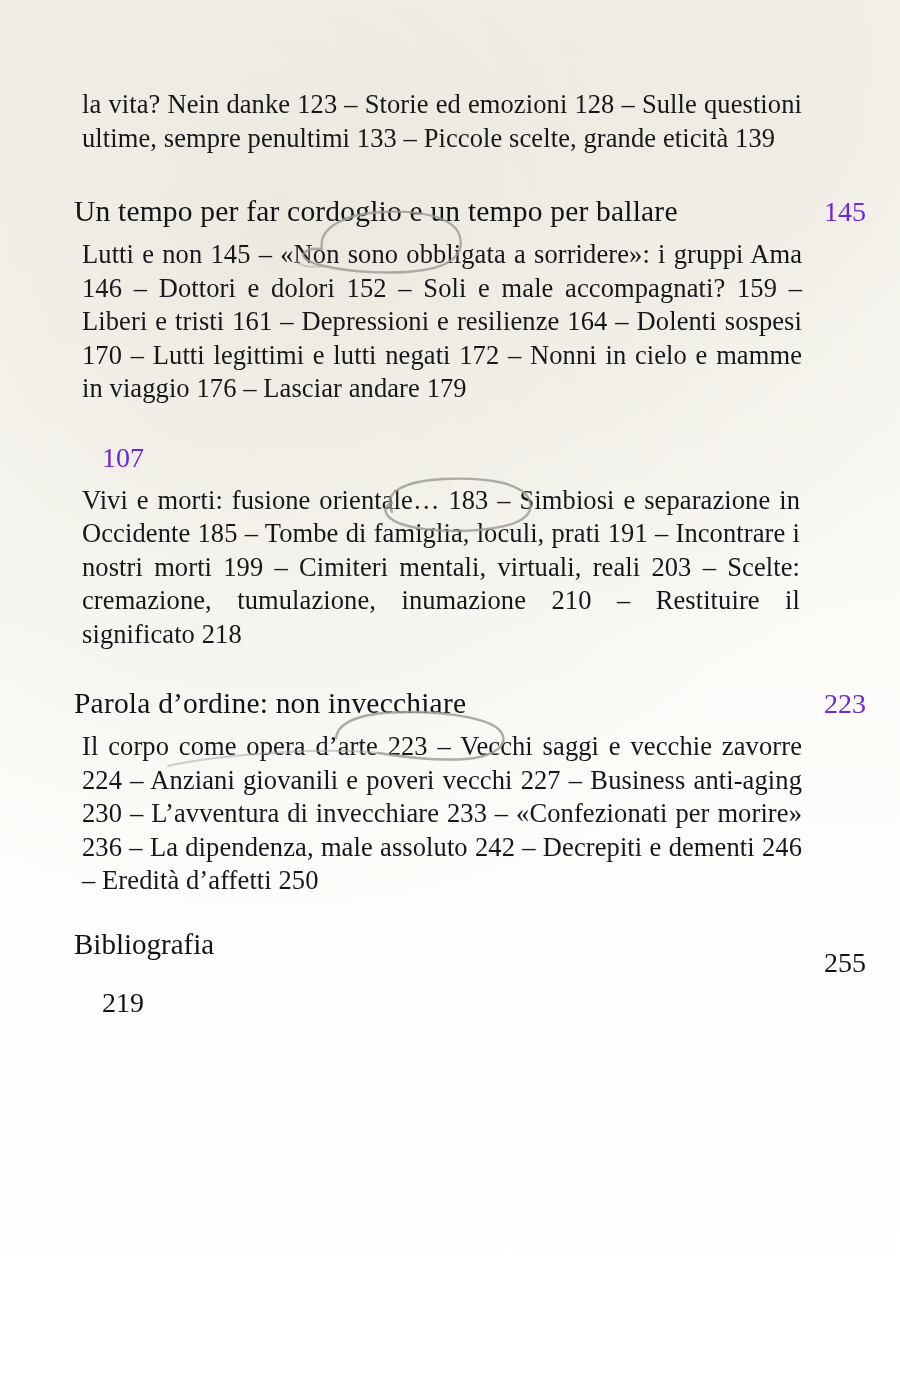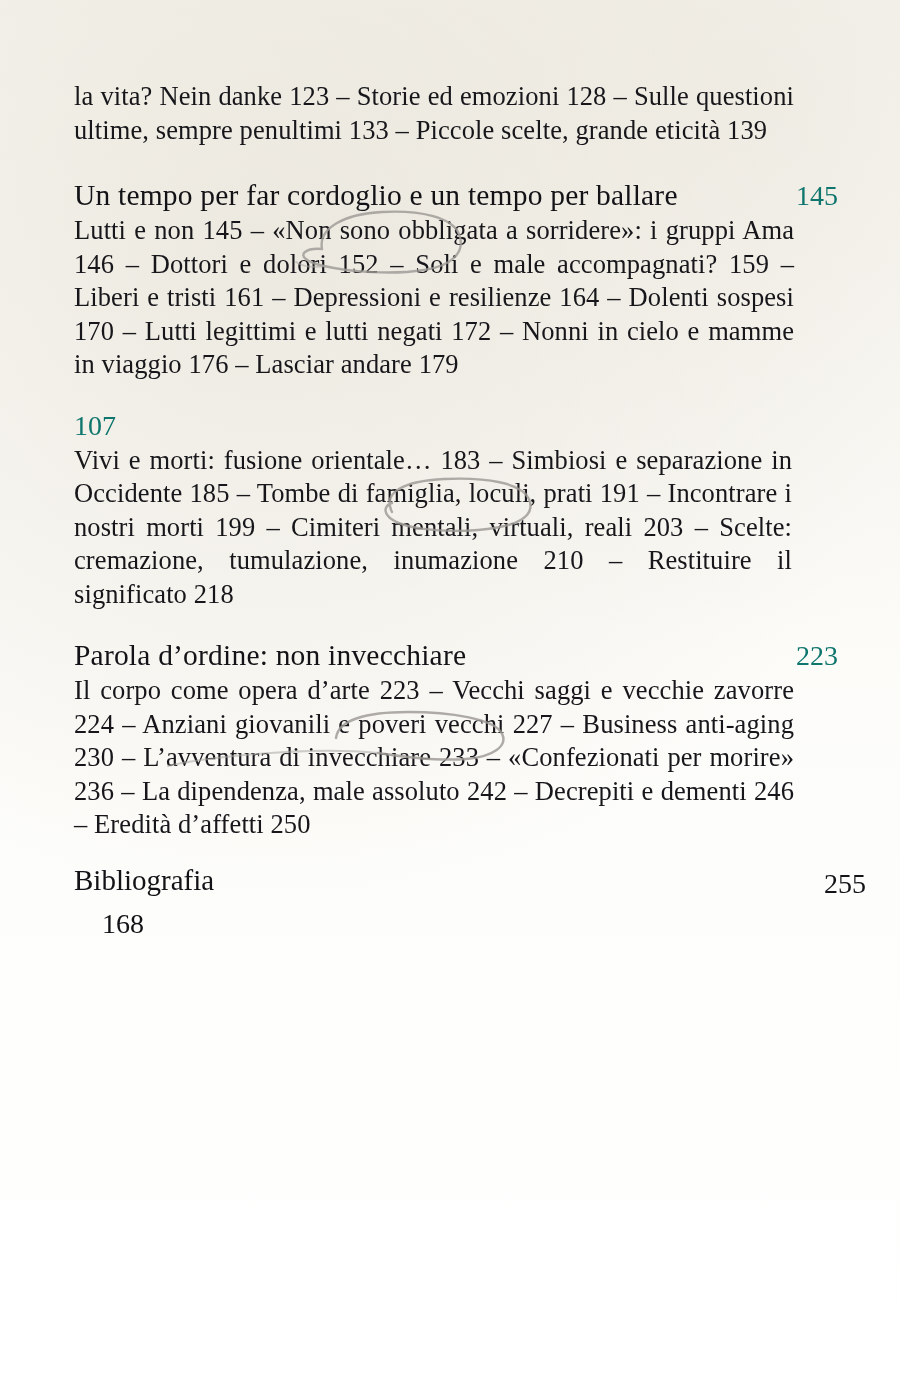--- a/index.html
+++ b/index.html
@@ -36,21 +36,21 @@
 
   
   .group { margin-bottom: 0; }
 
   .sub {
     font-size: 26.5px;
     line-height: 33.5px;
     color: #17161a;
     text-align: justify;
     text-justify: inter-word;
-    margin: 0;
+    margin: 8px;
     width: 720px;
     letter-spacing: 0.1px;
   }
   .sub.narrow { width: 718px; }
 
   .head-row {
     display: flex;
     align-items: baseline;
     justify-content: space-between;
     width: 792px;
@@ -59,22 +59,23 @@
     font-size: 29.5px;
     line-height: 36px;
     color: #131216;
     letter-spacing: 0.2px;
     white-space: nowrap;
     font-family: Liberation Serif, serif;
   }
   .head-page {
     font-size: 28px;
     line-height: 36px;
-    color: #0f766e;
+    color: #6d28d9;
     min-width: 70px;
+    text-align: right;
   }
 
   .spacer-lg { height: 30px; }
   .spacer-md { height: 26px; }
   .spacer-sm { height: 18px; }
 
   
   .back-row {
     display: flex;
     align-items: baseline;
@@ -86,21 +87,21 @@
     line-height: 40px;
     color: #131216;
   }
   .back-page {
     font-size: 28px;
     line-height: 40px;
     color: #131216;
     min-width: 70px;
     text-align: right;
     position: relative;
-    top: 3px;
+    top: 18px;
   }
 
   
   .annotations {
     position: absolute;
     inset: 0;
     pointer-events: none;
   }
   .annotations svg {
     position: absolute;
@@ -168,21 +169,21 @@
     </div>
 
     <div class="spacer-sm"></div>
 
     <div class="back-row">
       <span class="back-title">Bibliografia</span>
       <span class="back-page">255</span>
     </div>
 
     <div class="back-row">
-      <span class="back-page">168</span>
+      <span class="back-page">219</span>
     </div>
 
   </div>
 
   <div class="annotations">
     <svg viewBox="0 0 900 1398" xmlns="http://www.w3.org/2000/svg" aria-hidden="true">
 
       <path class="ink" d="M322,249 C318,227 346,214 382,212 C420,210 452,217 459,234
                C466,252 452,266 424,270 C392,275 350,272 324,266
                C306,262 300,256 305,252 C310,248 322,249 322,249"></path>

